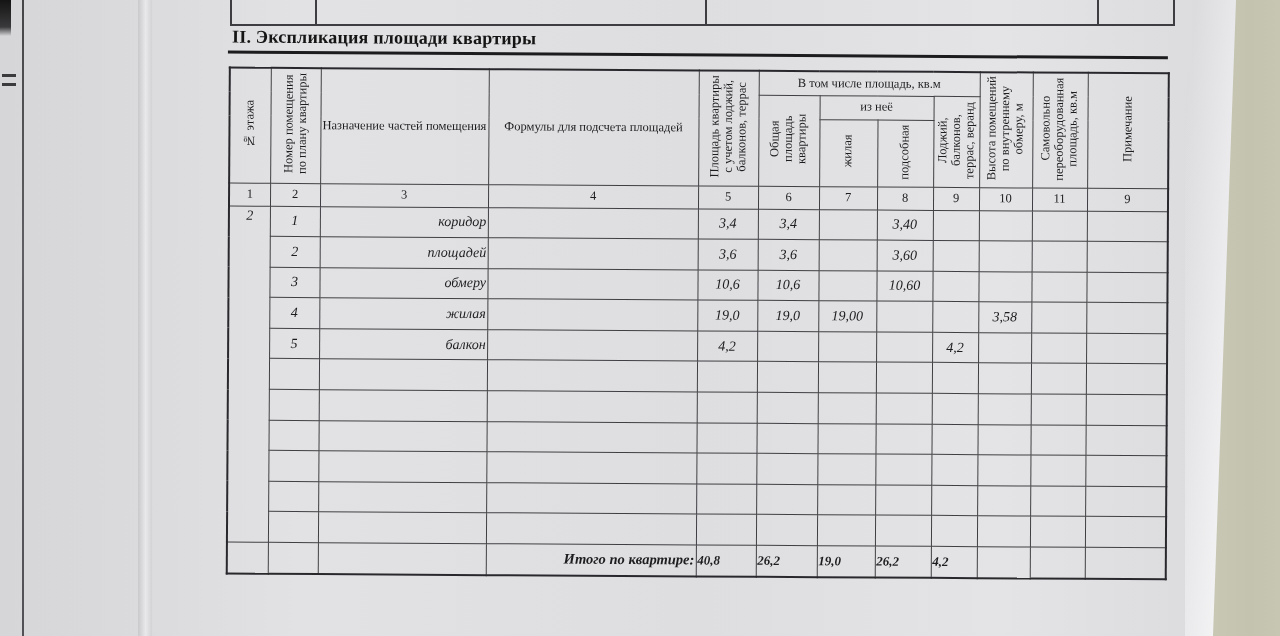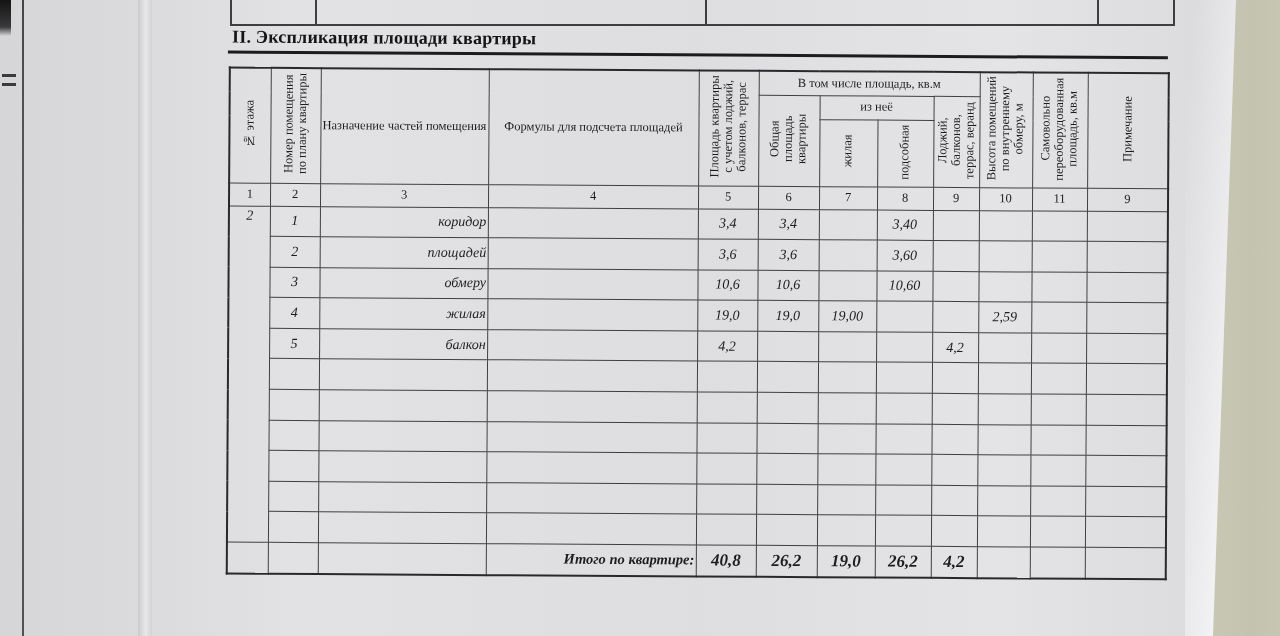--- a/index.html
+++ b/index.html
@@ -84,21 +84,21 @@
   tr.h1 { height:24px; } tr.h2 { height:24px; } tr.h3 { height:67px; }
   tr.hnum { height:23px; }
   tr.hnum td { font-size:12.5px; text-align:center; }
   tr.r-data { height:30.6px; }
   tr.r-total { height:31px; }
 
   td.val { font-style:italic; font-size:14px; text-align:center; }
   td.name { font-style:italic; font-size:14px; text-align:right; }
   td.floor { font-style:italic; font-size:14px; text-align:center; vertical-align:top; padding-top:5px; }
   td.total-label { font-style:italic; font-weight:bold; font-size:14.5px; text-align:right; padding-right:7px; }
-  td.total-val { font-style:italic; font-weight:bold; font-size:17px; text-align:center; }
+  td.total-val { font-style:italic; font-weight:bold; font-size:13px; text-align:left; }
 </style>
 </head>
 <body>
 
 <div class="page">
 
   <div class="crease"></div>
   <div class="corner-mark"></div>
   <div class="binding-line"></div>
   <div class="margin-mark m1"></div>
@@ -211,21 +211,21 @@
       </tr>
       <tr class="r-data">
         <td class="val">4</td>
         <td class="name">жилая</td>
         <td class="val"></td>
         <td class="val">19,0</td>
         <td class="val">19,0</td>
         <td class="val">19,00</td>
         <td class="val"></td>
         <td class="val"></td>
-        <td class="val">2,59</td>
+        <td class="val">3,58</td>
         <td class="val"></td>
         <td class="val"></td>
       </tr>
       <tr class="r-data">
         <td class="val">5</td>
         <td class="name">балкон</td>
         <td class="val"></td>
         <td class="val">4,2</td>
         <td class="val"></td>
         <td class="val"></td>

